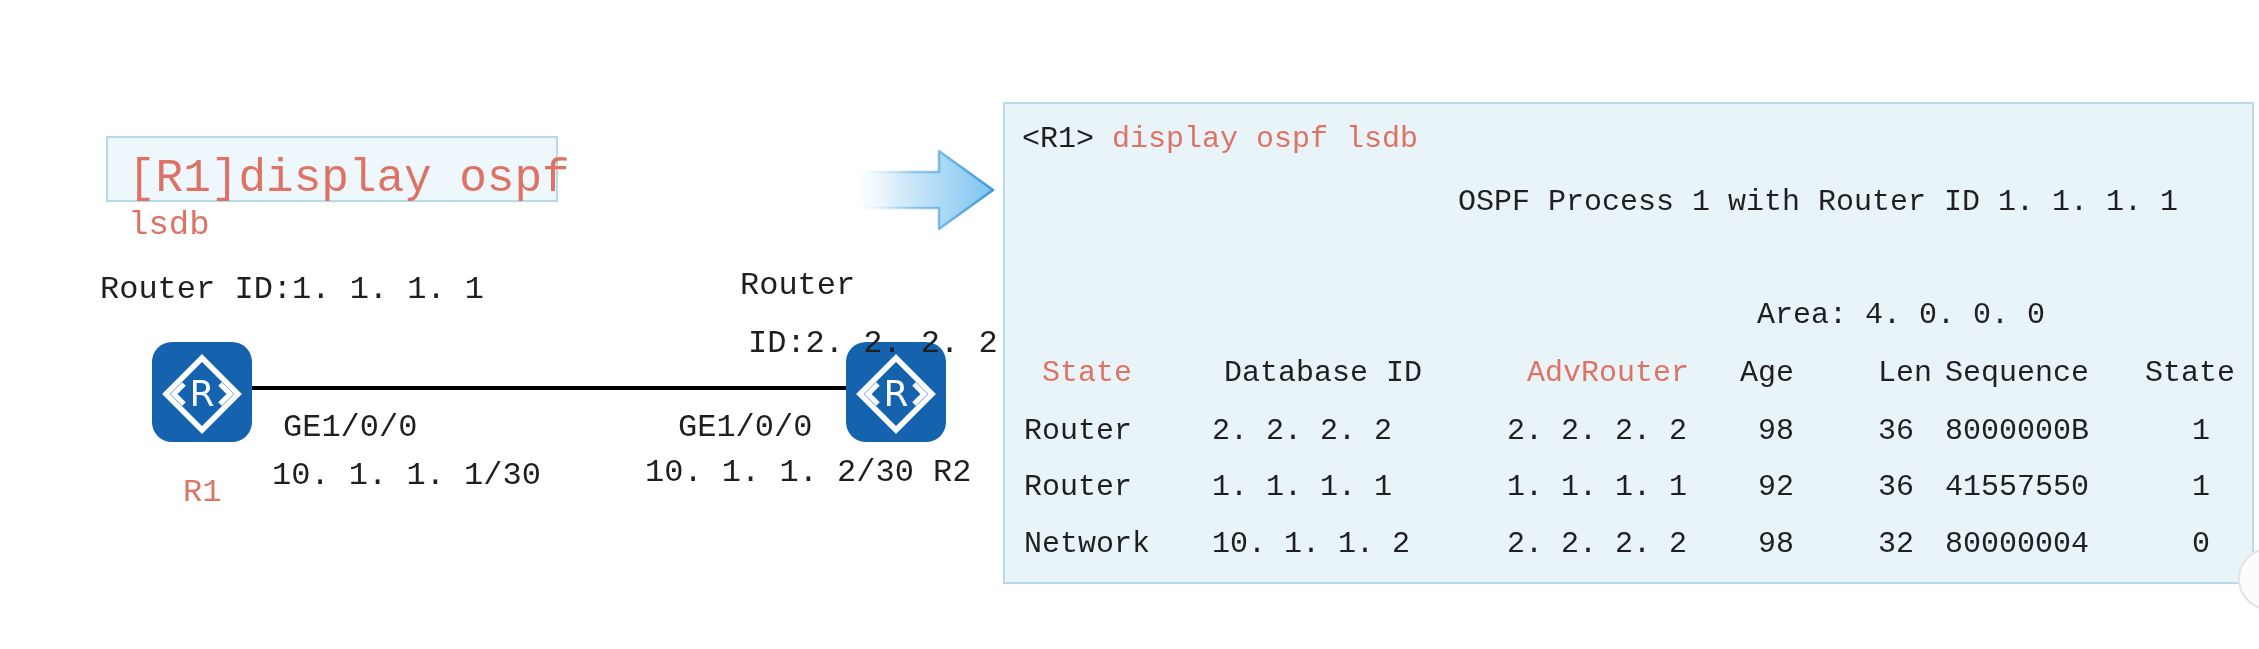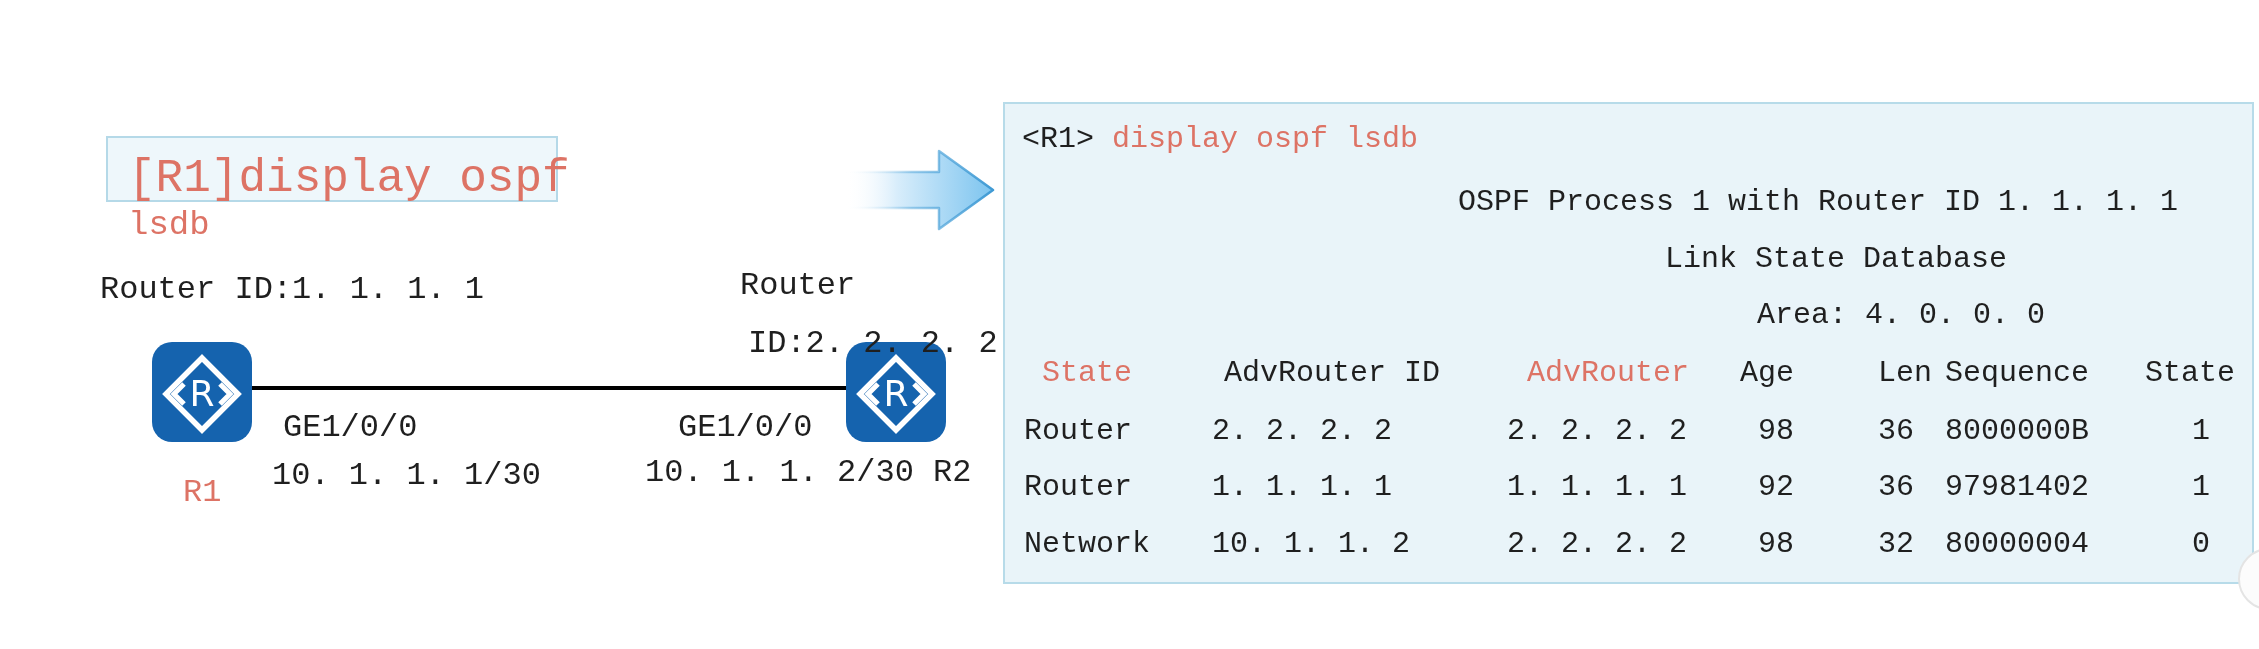--- a/index.html
+++ b/index.html
@@ -117,26 +117,25 @@
       </defs>
       <polygon points="0,30 94,30 94,9 148,48 94,87 94,66 0,66" fill="url(#arrowFill)" stroke="url(#arrowEdge)" stroke-width="2.5" stroke-linejoin="round"></polygon>
     </svg>
   </div>
 
   <div class="panel">
 
     <div class="line" style="left:17px;top:20px;"><span>&lt;R1&gt;</span><span> </span><span class="salmon">display ospf lsdb</span></div>
 
     <div class="line" style="left:425px;top:83px;margin-left:28px;">OSPF Process 1 with Router ID 1. 1. 1. 1</div>
-    <div class="line" style="left:660px;top:140px;">Link State Database</div>
     <div class="line" style="left:752px;top:196px;">Area: 4. 0. 0. 0</div>
 
     <div class="trow" style="top:254px;">
       <span class="c-type hdr salmon">State</span>
-      <span class="c-lsid hdr">AdvRouter ID</span>
+      <span class="c-lsid hdr">Database ID</span>
       <span class="c-adv hdr salmon">AdvRouter</span>
       <span class="c-age">Age</span>
       <span class="c-len">Len</span>
       <span class="c-seq">Sequence</span>
       <span class="c-metric hdr">State</span>
     </div>
 
     <div class="trow" style="top:312px;">
       <span class="c-type">Router</span>
       <span class="c-lsid">2. 2. 2. 2</span>
@@ -146,21 +145,21 @@
       <span class="c-seq">8000000B</span>
       <span class="c-metric">1</span>
     </div>
 
     <div class="trow" style="top:368px;">
       <span class="c-type">Router</span>
       <span class="c-lsid">1. 1. 1. 1</span>
       <span class="c-adv">1. 1. 1. 1</span>
       <span class="c-age">92</span>
       <span class="c-len">36</span>
-      <span class="c-seq">97981402</span>
+      <span class="c-seq">41557550</span>
       <span class="c-metric">1</span>
     </div>
 
     <div class="trow" style="top:425px;">
       <span class="c-type">Network</span>
       <span class="c-lsid">10. 1. 1. 2</span>
       <span class="c-adv">2. 2. 2. 2</span>
       <span class="c-age">98</span>
       <span class="c-len">32</span>
       <span class="c-seq">80000004</span>

